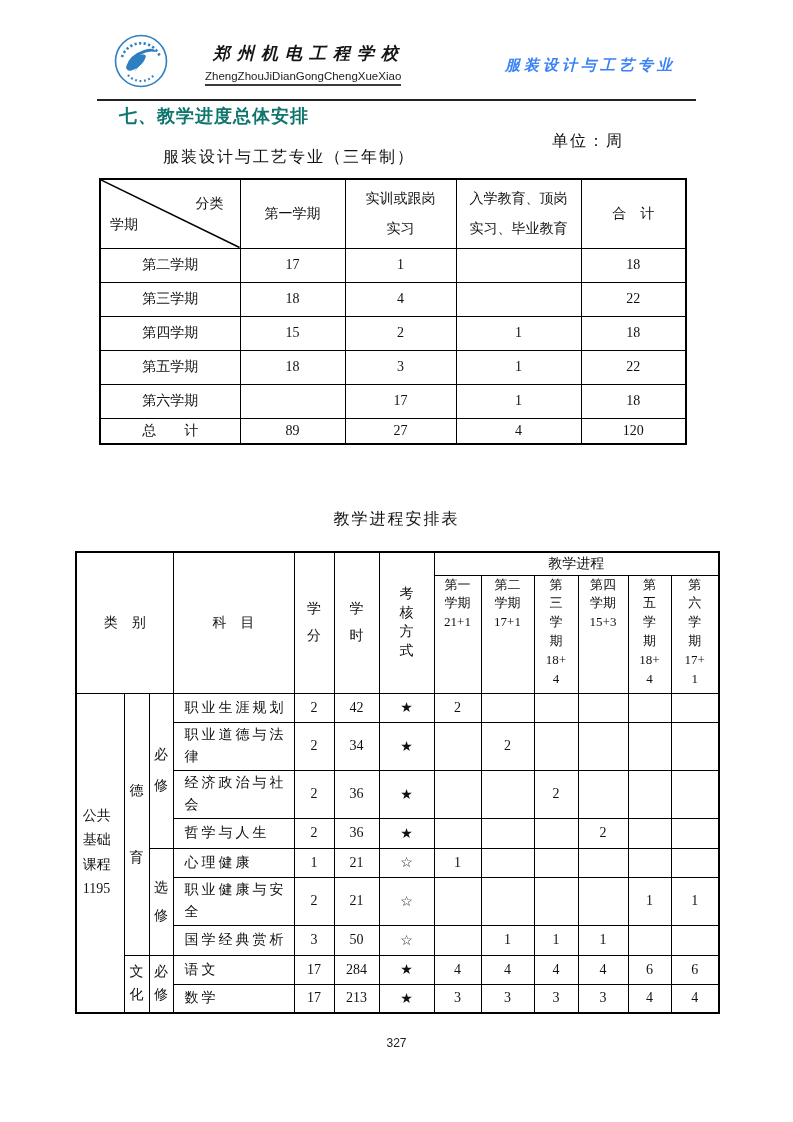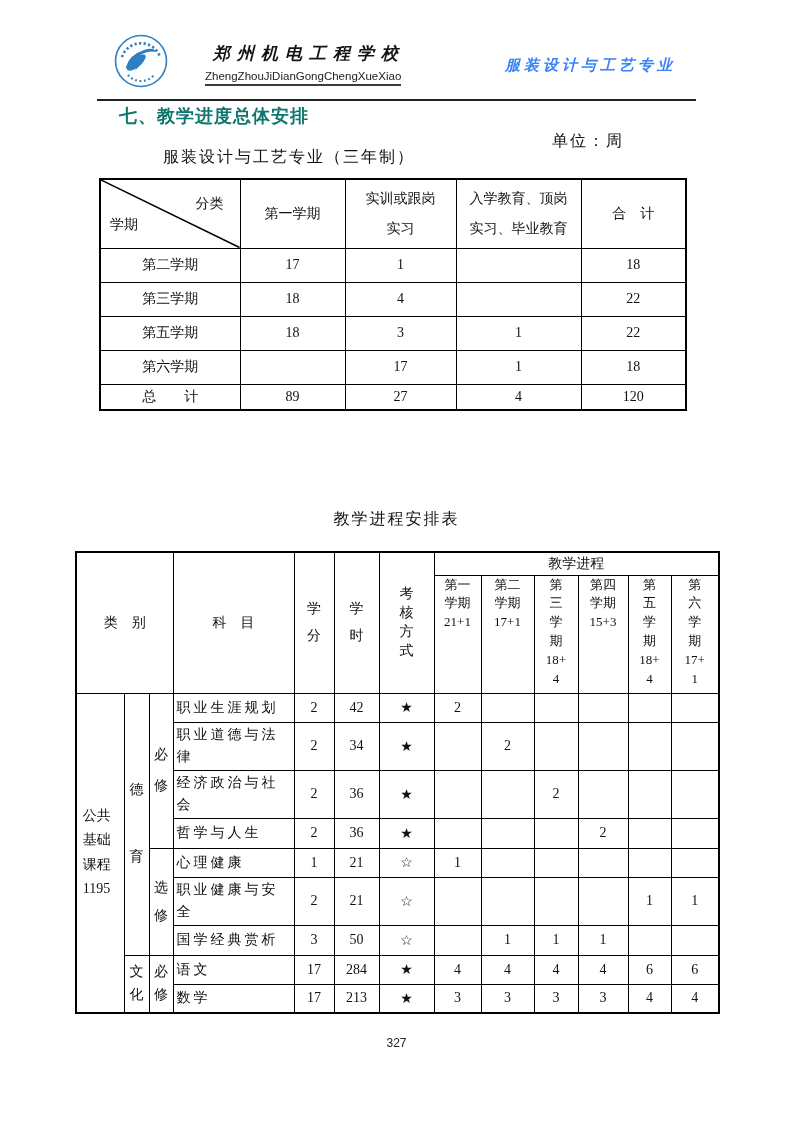--- a/index.html
+++ b/index.html
@@ -49,22 +49,22 @@
   .corner svg { position:absolute; left:0; top:0; width:100%; height:100%; }
   .corner-top { position:absolute; top:9px; right:16px; }
   .corner-bottom { position:absolute; bottom:7px; left:9px; }
   
   .t2-caption { position:absolute; left:0; top:509px; width:100%; text-align:center;
                 font-size:16px; letter-spacing:2px; }
   .t2 { position:absolute; left:75px; top:551px; width:643px; border:2px solid #000; }
   .t2 th, .t2 td { border:1px solid #000; text-align:center; vertical-align:middle;
                    font-weight:normal; font-size:14px; }
   .t2 .sem-head { font-size:13px; vertical-align:top; padding-top:0; line-height:1.45; }
-  .t2 .subject { text-align:left; padding-left:3px; letter-spacing:3px; line-height:22px; }
-  .vtext { display:inline-block; width:1.1em; margin:0 auto;font-family:Liberation Mono, monospace; }
+  .t2 .subject { text-align:left; padding-left:11px; letter-spacing:3px; line-height:22px; }
+  .vtext { display:inline-block; width:1.1em; margin:0 auto; }
   .lh135 { line-height:1.35; }
   .lh16 { line-height:1.6; }
   .lh19 { line-height:1.9; }
   .lh22 { line-height:2.2; }
   .lh20 { line-height:2.0; }
   .lh48 { line-height:4.8; }
   .cat-main { display:inline-block; width:2.5em; line-height:1.75; text-align:left; }
   .star { font-size:15px; }
   
   .footer-page {
@@ -126,20 +126,27 @@
         <td>1</td>
         <td></td>
         <td>18</td>
       </tr>
       <tr style="height:34px">
         <td>第三学期</td>
         <td>18</td>
         <td>4</td>
         <td></td>
         <td>22</td>
+      </tr>
+      <tr style="height:34px">
+        <td>第四学期</td>
+        <td>15</td>
+        <td>2</td>
+        <td>1</td>
+        <td>18</td>
       </tr>
       <tr style="height:34px">
         <td>第五学期</td>
         <td>18</td>
         <td>3</td>
         <td>1</td>
         <td>22</td>
       </tr>
       <tr style="height:34px">
         <td>第六学期</td>

